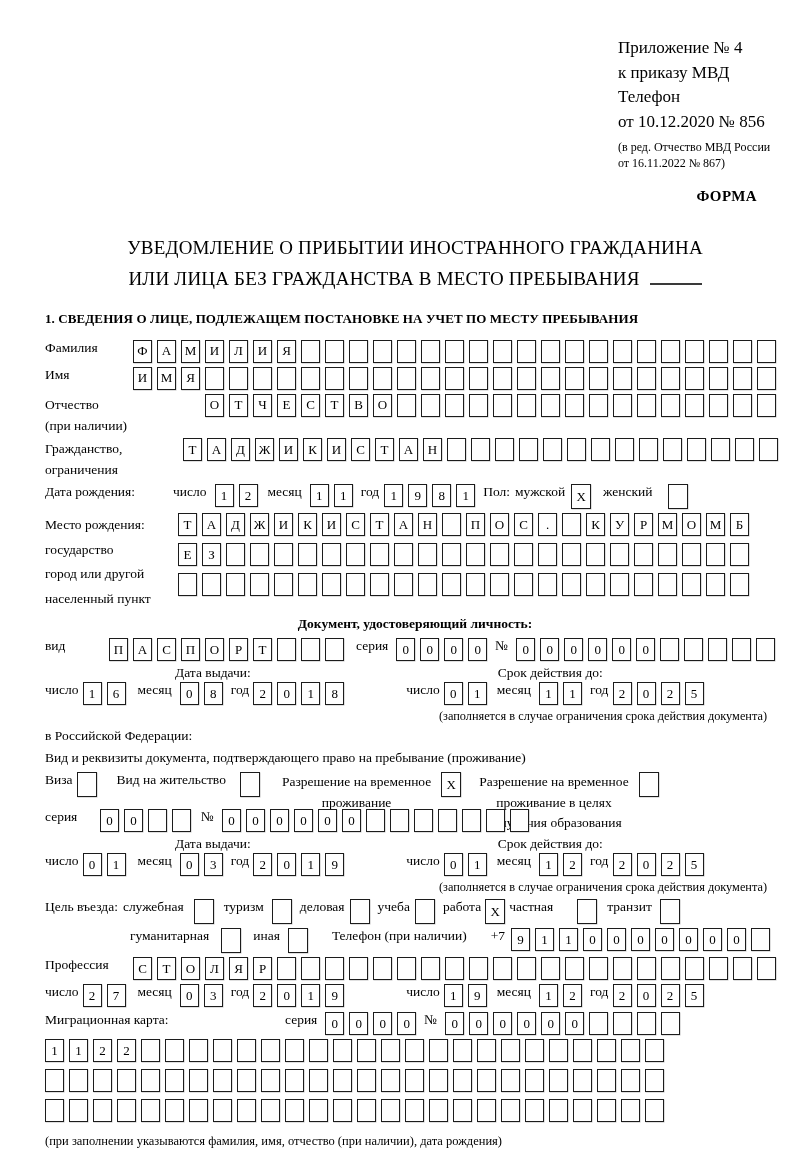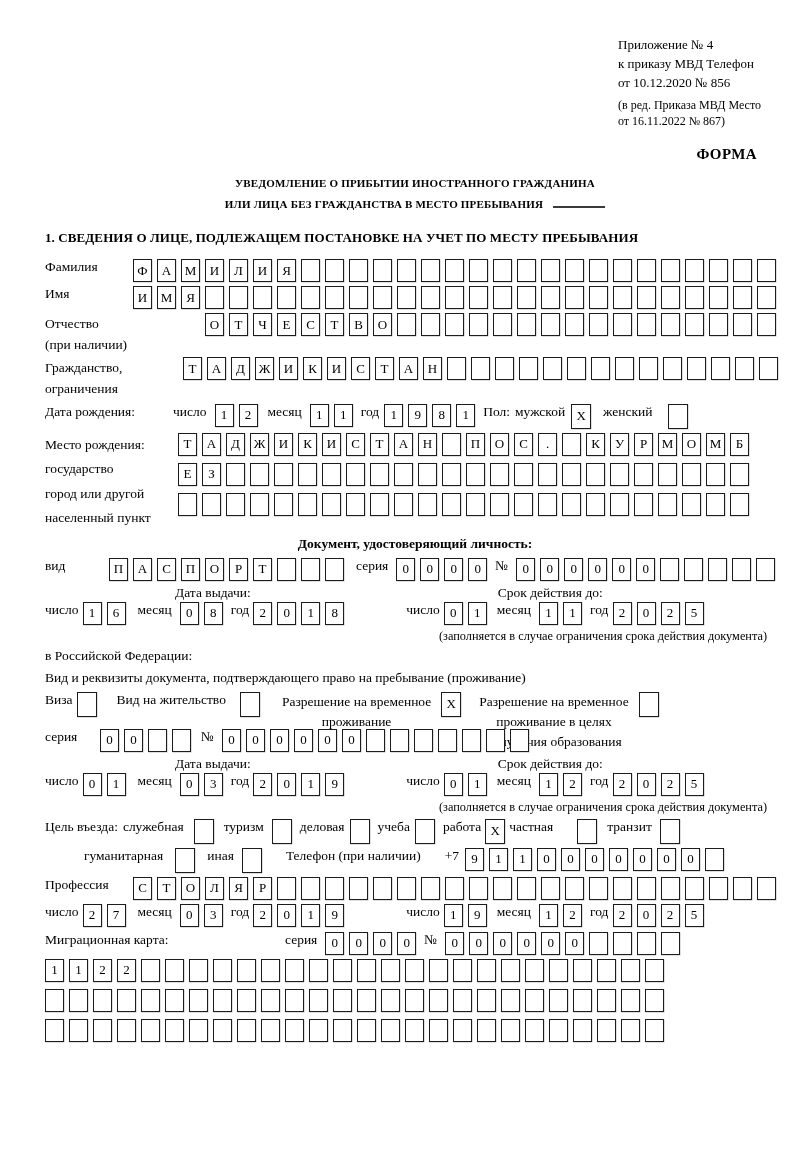--- a/index.html
+++ b/index.html
@@ -2,24 +2,24 @@
 <html><head>
 <meta charset="utf-8">
 <style>
   html,body { margin:0; padding:0; background:#888; }
   .page {
     width:800px; height:1163px; background:#ffffff; color:#000;
     font-family:"Liberation Serif","DejaVu Serif",serif;
     box-sizing:border-box; padding:36px 15px 0 45px;
     position:relative; overflow:hidden; margin:0 auto;
   }
-  .appendix { margin-left:573px; font-size:13px; line-height:1.45; }
+  .appendix { margin-left:573px; font-size:17px; line-height:1.45; }
   .amendment { margin-left:573px; font-size:12px; line-height:1.4; margin-top:4px; }
   .forma { text-align:right; padding-right:28px; font-weight:bold; font-size:15px; margin-top:16px; letter-spacing:0.4px; }
-  .title { text-align:center; font-weight:bold; font-size:11px; margin-top:12px; line-height:1.6; letter-spacing:0.2px; }
+  .title { text-align:center; font-weight:normal; font-size:19px; margin-top:28px; line-height:1.6; letter-spacing:0.2px; }
   .blank-line { display:inline-block; width:52px; border-bottom:2px solid #3a3a3a; height:13px; margin-left:10px; }
   .sec1 { font-weight:bold; font-size:13px; margin-top:17px; margin-bottom:13px; letter-spacing:0.1px; }
   .frow { display:flex; align-items:flex-start; margin-bottom:4px; }
   .frow.top { align-items:flex-start; }
   .flbl { font-size:13.5px; flex:none; white-space:nowrap; }
   .lblcol { font-size:13.5px; flex:none; line-height:1.56; }
   .cells { display:flex; gap:5px; flex:none; }
   .cell {
     width:19px; height:23px; border:1.5px solid #1c1c1c; box-sizing:border-box;
     display:flex; align-items:center; justify-content:center;
@@ -42,21 +42,21 @@
 <body>
 
 <div class="page">
 
   <div class="appendix">
     <div>Приложение № 4</div>
     <div>к приказу МВД Телефон</div>
     <div>от 10.12.2020 № 856</div>
   </div>
   <div class="amendment">
-    <div>(в ред. Приказа МВД Место</div>
+    <div>(в ред. Отчество МВД России</div>
     <div>от 16.11.2022 № 867)</div>
   </div>
   <div class="forma">ФОРМА</div>
 
   <div class="title">
     <div>УВЕДОМЛЕНИЕ О ПРИБЫТИИ ИНОСТРАННОГО ГРАЖДАНИНА</div>
     <div><span>ИЛИ ЛИЦА БЕЗ ГРАЖДАНСТВА В МЕСТО ПРЕБЫВАНИЯ</span><span class="blank-line"></span></div>
   </div>
 
   <div class="sec1">1. СВЕДЕНИЯ О ЛИЦЕ, ПОДЛЕЖАЩЕМ ПОСТАНОВКЕ НА УЧЕТ ПО МЕСТУ ПРЕБЫВАНИЯ</div>
@@ -491,21 +491,21 @@
     <span class="cb"></span>
     <span class="flbl gap8" style="margin-right:4px">работа</span>
     <span class="cb">X</span>
     <span class="flbl" style="margin-left:4px;margin-right:24px">частная</span>
     <span class="cb"></span>
     <span class="flbl gap10 mr8">транзит</span>
     <span class="cb"></span>
   </div>
 
   <div class="frow" style="margin-top:3px">
-    <span class="flbl" style="margin-left:39px;margin-right:12px">гуманитарная</span>
+    <span class="flbl" style="margin-left:85px;margin-right:12px">гуманитарная</span>
     <span class="cb"></span>
     <span class="flbl gap12 mr8">иная</span>
     <span class="cb"></span>
     <span class="flbl" style="margin-left:24px">Телефон (при наличии)</span>
     <span class="flbl" style="margin-left:24px;margin-right:6px">+7</span>
     <div class="cells">
         <span class="cell">9</span>
         <span class="cell">1</span>
         <span class="cell">1</span>
         <span class="cell">0</span>
@@ -694,16 +694,17 @@
             <span class="cell"></span>
             <span class="cell"></span>
             <span class="cell"></span>
             <span class="cell"></span>
             <span class="cell"></span>
             <span class="cell"></span>
             <span class="cell"></span>
             <span class="cell"></span>
           </div>
       </div>
+      <div class="footnote">(при заполнении указываются фамилия, имя, отчество (при наличии), дата рождения)</div>
     </div>
   </div>
 
 </div>
 
 </body></html>

